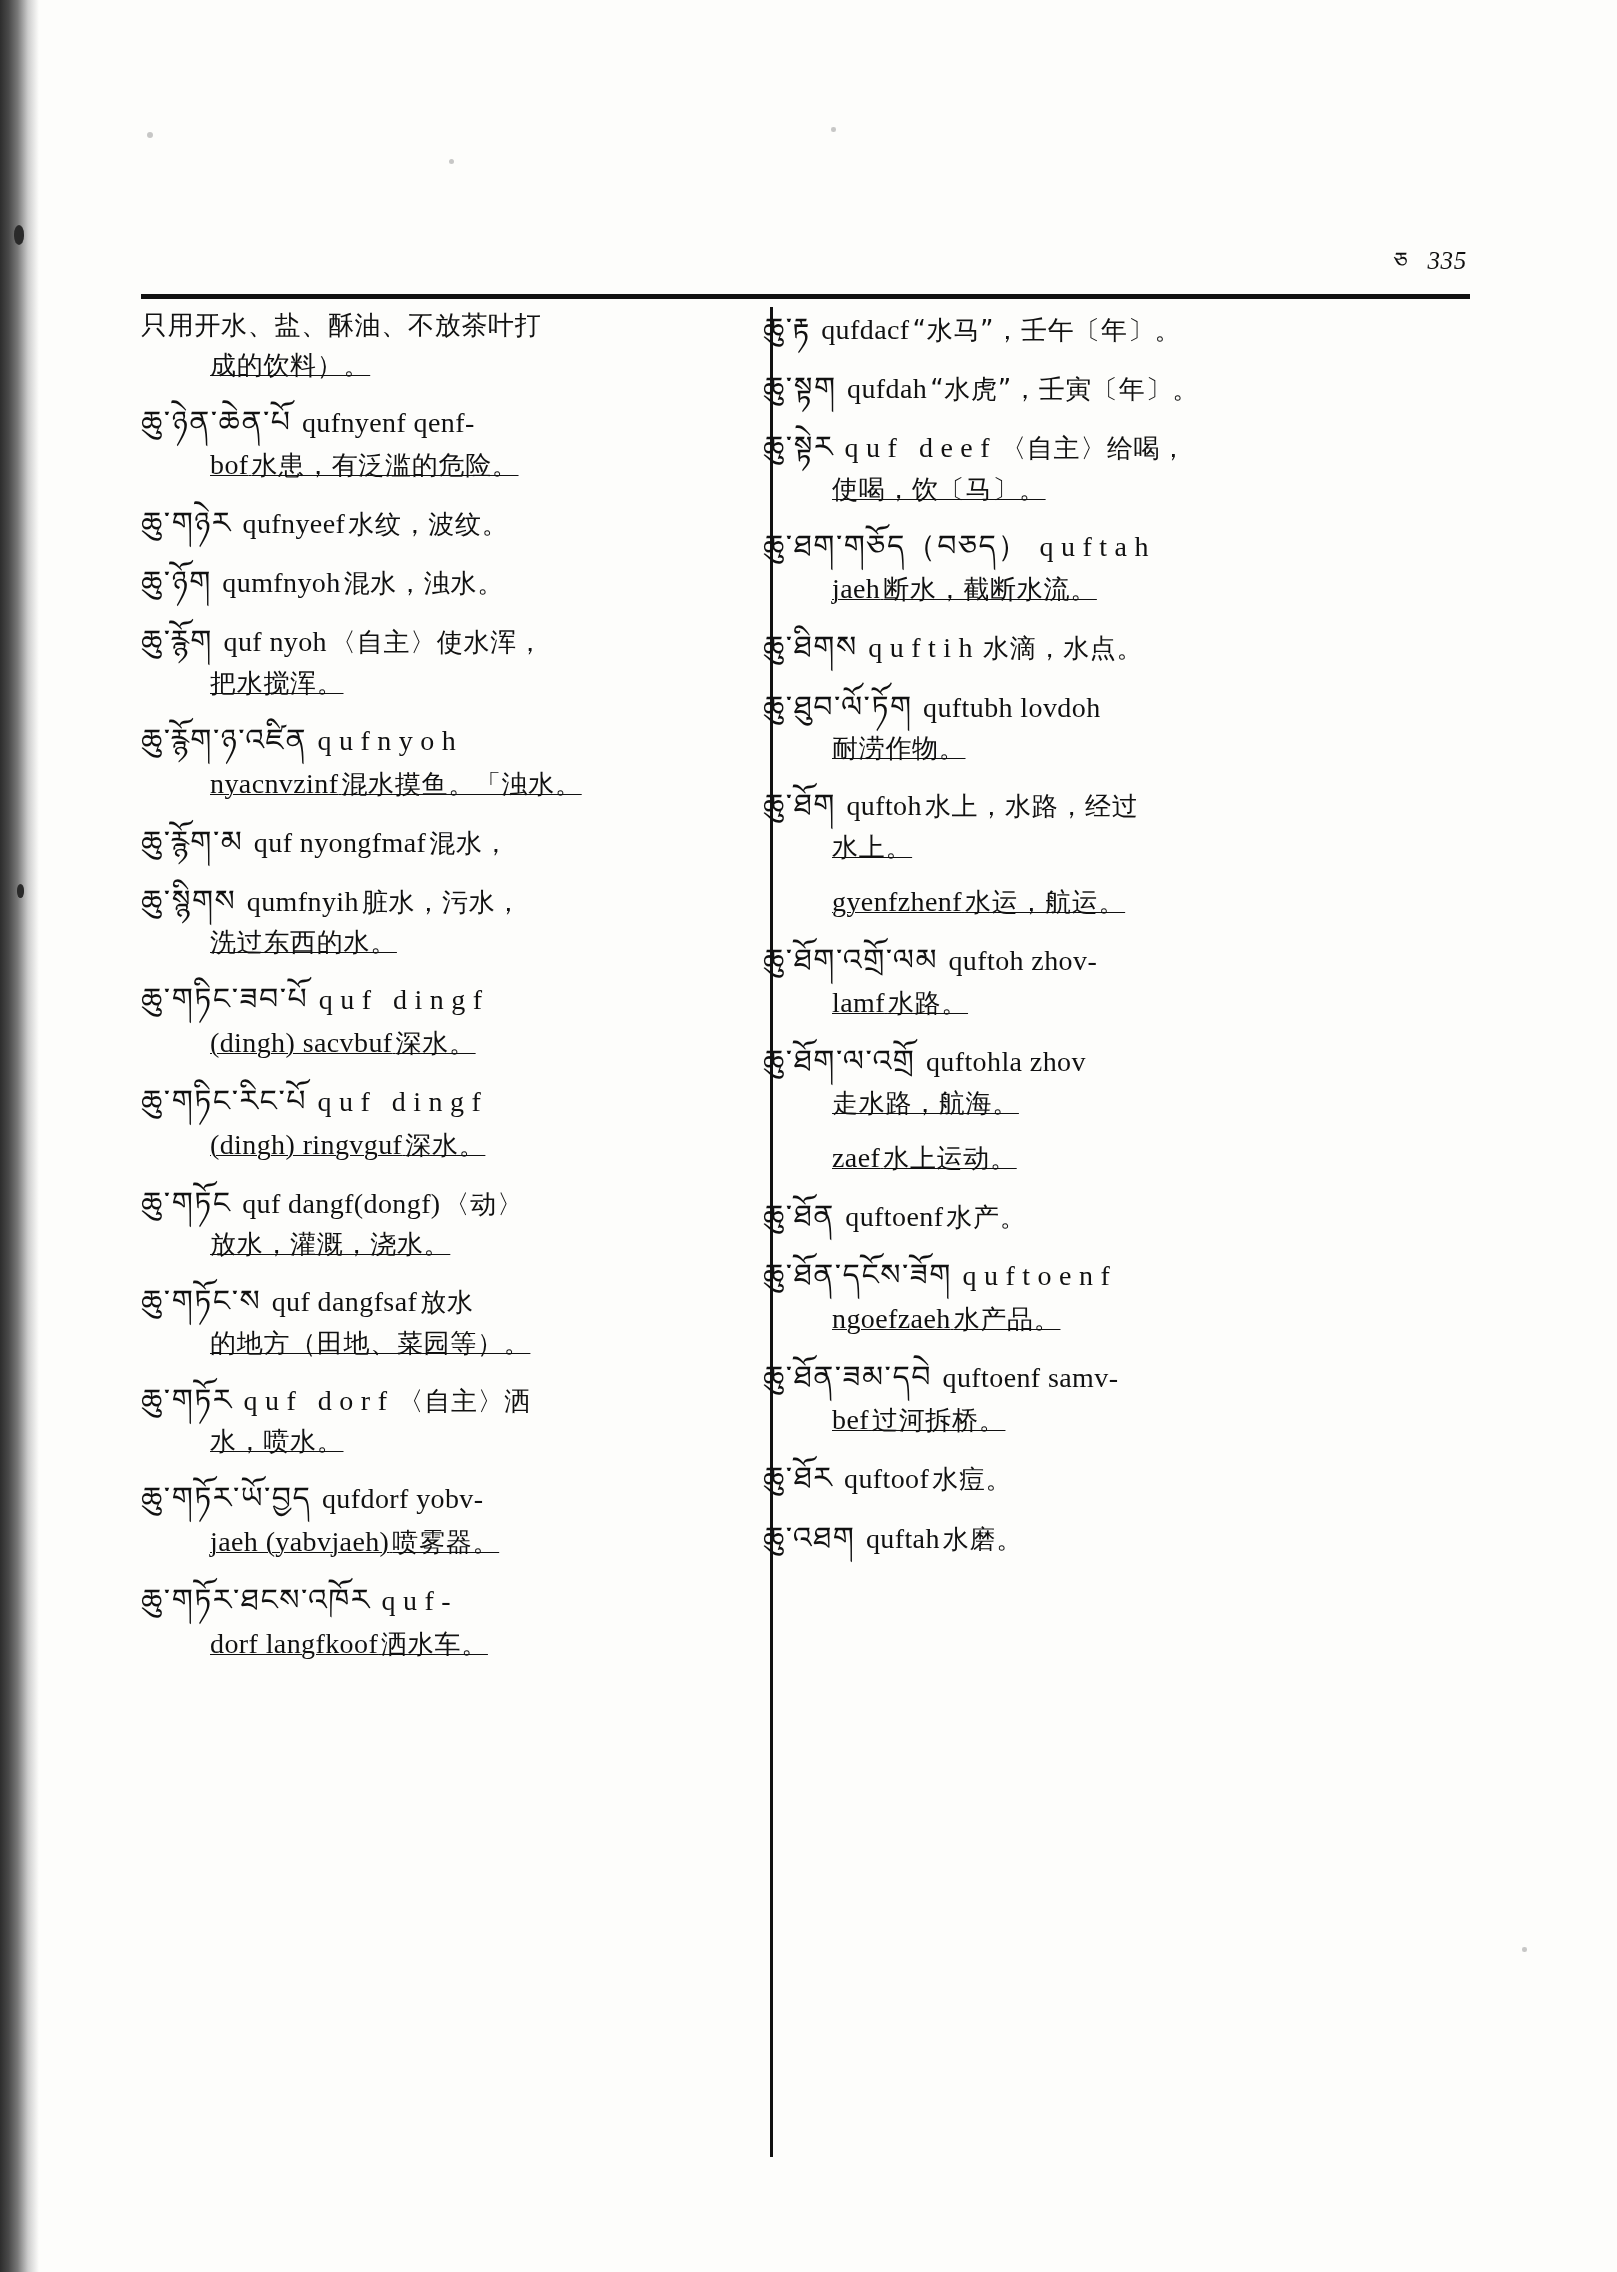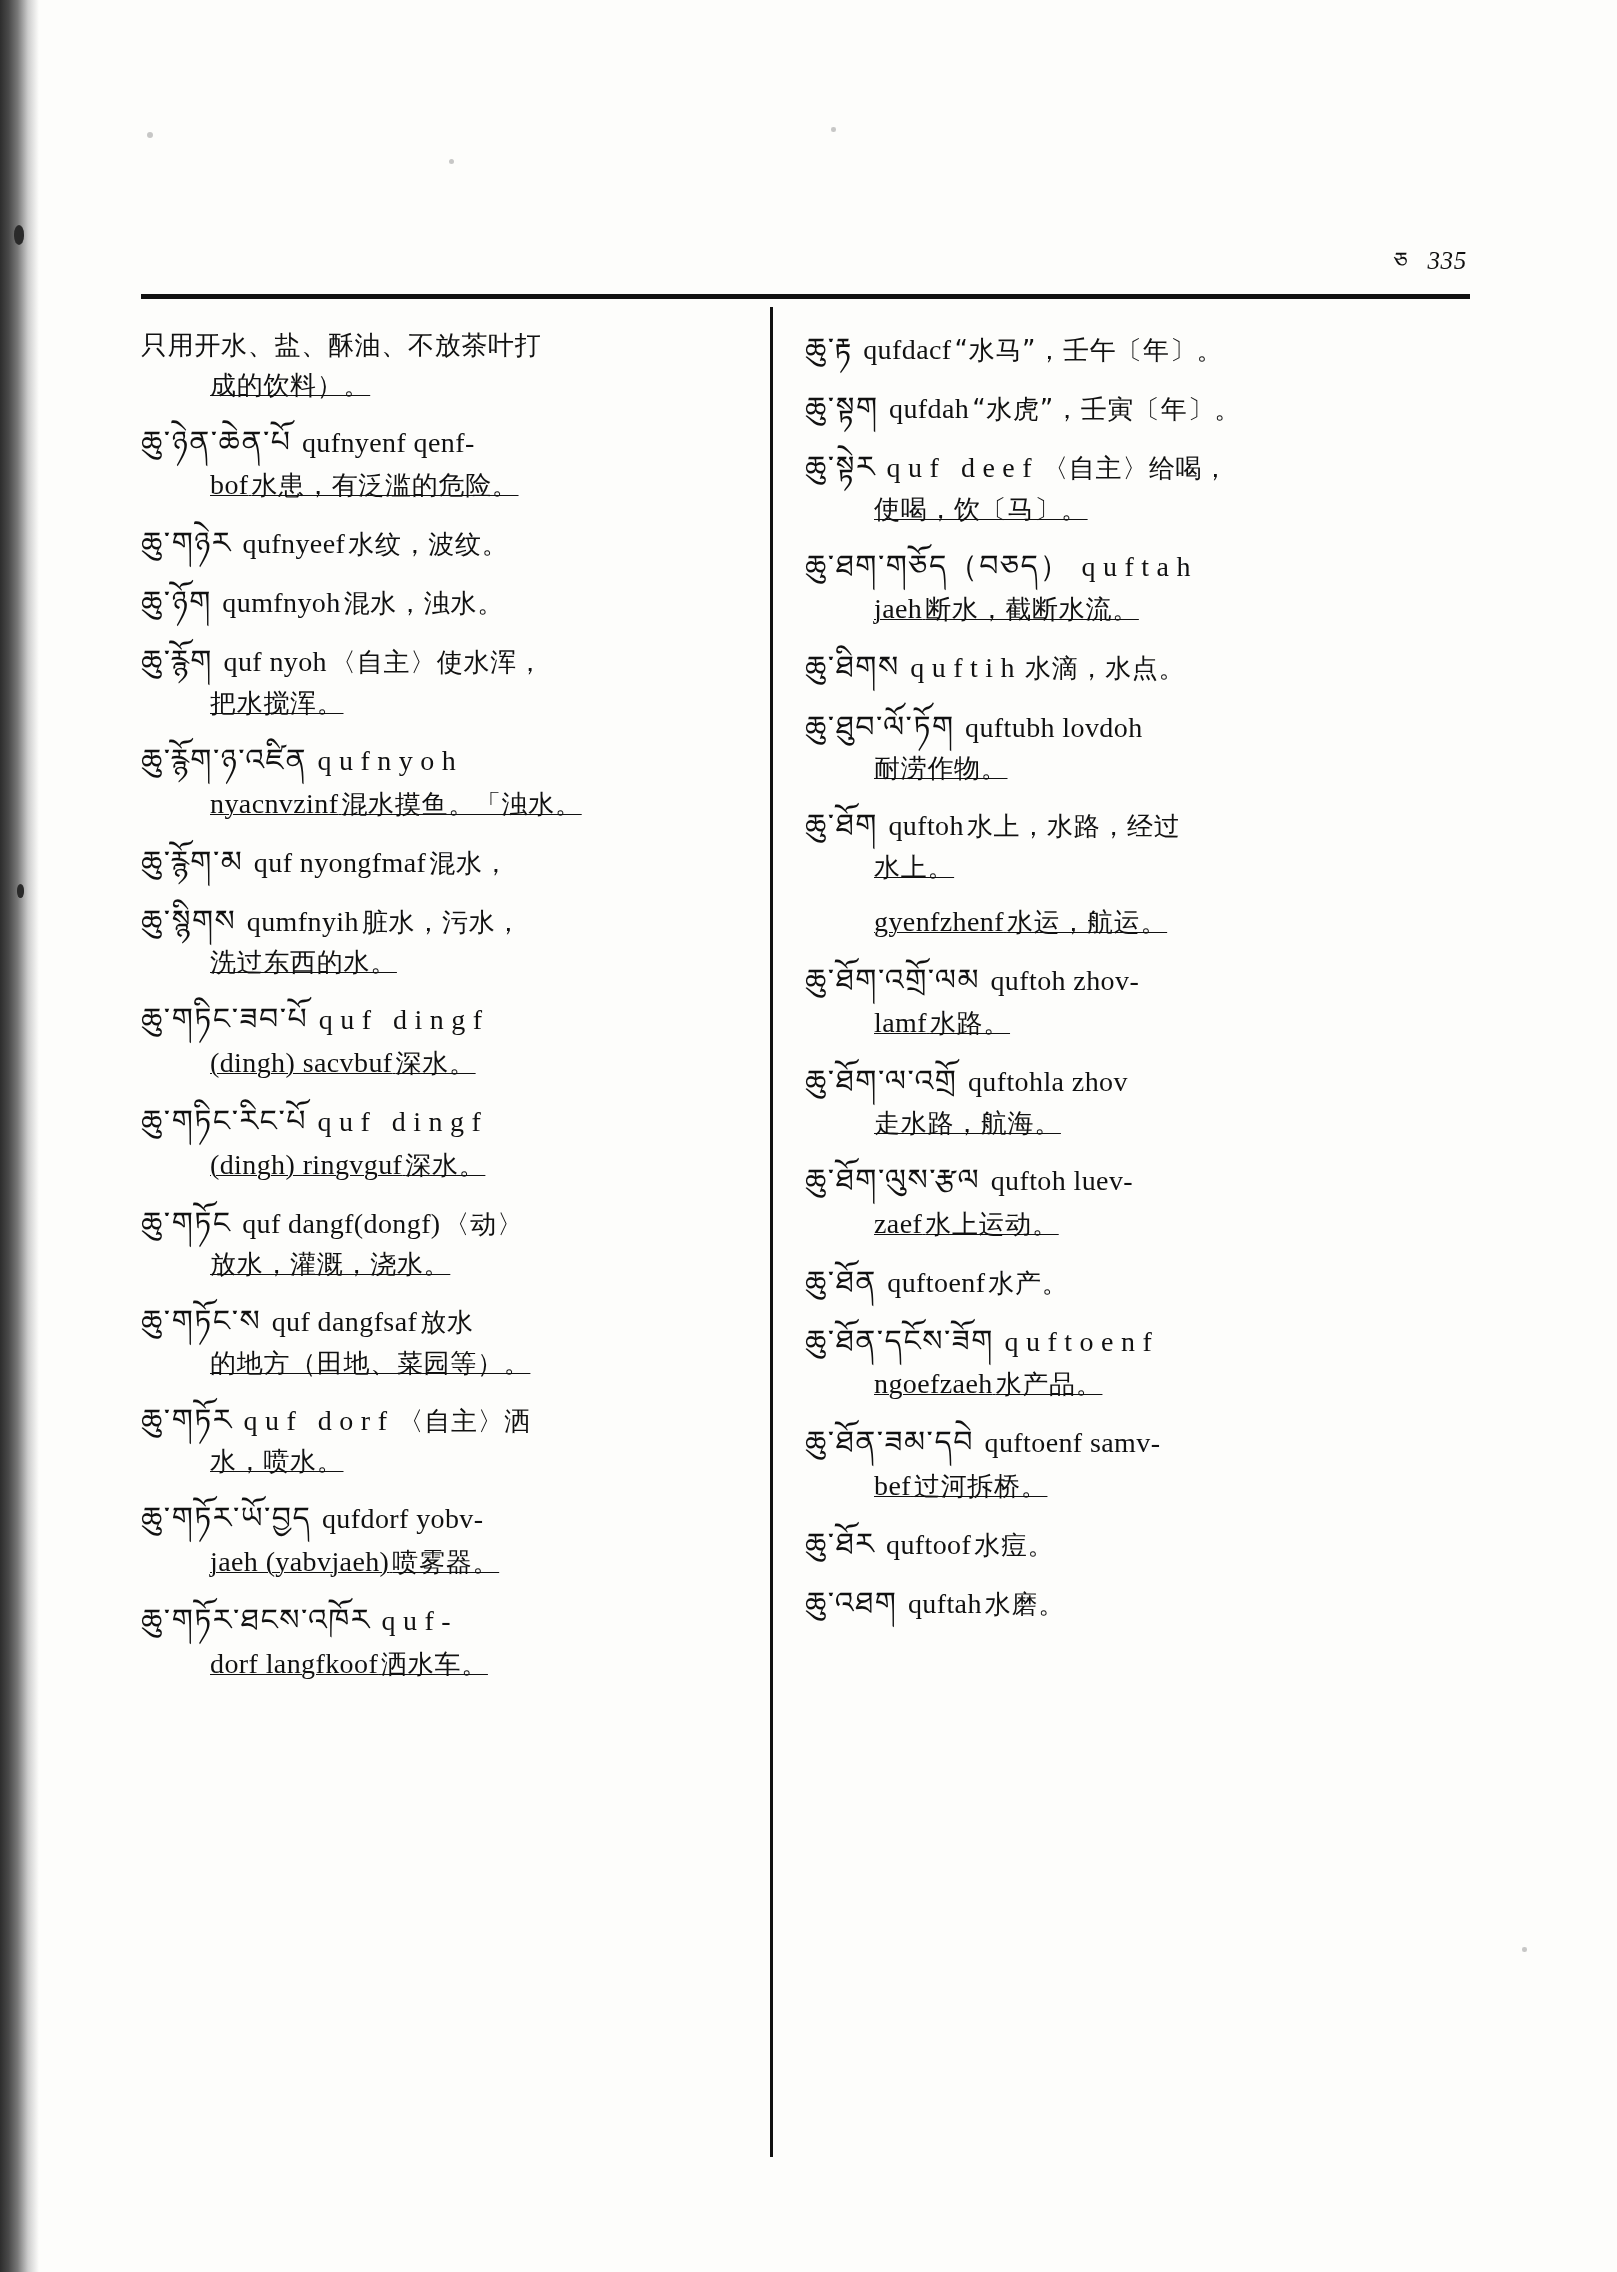--- a/index.html
+++ b/index.html
@@ -79,24 +79,23 @@
     top: 307px;
     width: 3px;
     height: 1850px;
     background: #111;
   }
 
   
   .columns {
     position: absolute;
     left: 141px;
-    top: 326px;
+    top: 306px;
     width: 1333px;
     display: flex;
-    gap: 42px;
   }
   .col {
     width: 622px;
   }
 
   .entry {
     margin-bottom: 13.5px;
     line-height: 1.52;
   }
   .entry .ln {
@@ -249,21 +248,20 @@
         </div>
         <div class="entry">
           <span class="ln"><span class="tib">ཆུ་ཐོག་འགྲོ་ལམ</span><span class="lat">quftoh zhov-</span> </span>
           <span class="ln indent"><span class="lat">lamf</span> <span class="cn">水路。</span></span>
         </div>
         <div class="entry">
           <span class="ln"><span class="tib">ཆུ་ཐོག་ལ་འགྲོ</span><span class="lat">quftohla zhov</span> </span>
           <span class="ln indent"><span class="cn">走水路，航海。</span></span>
         </div>
         <div class="entry">
-          <span class="ln"><span class="tib">ཆུ་ཐོག་ལུས་རྩལ</span><span class="lat">quftoh luev-</span> </span>
           <span class="ln indent"><span class="lat">zaef</span> <span class="cn">水上运动。</span></span>
         </div>
         <div class="entry">
           <span class="ln"><span class="tib">ཆུ་ཐོན</span><span class="lat">quftoenf</span> <span class="cn">水产。</span></span>
         </div>
         <div class="entry">
           <span class="ln"><span class="tib">ཆུ་ཐོན་དངོས་ཟོག</span><span class="lat sp-wide">quftoenf</span> </span>
           <span class="ln indent"><span class="lat">ngoefzaeh</span> <span class="cn">水产品。</span></span>
         </div>
         <div class="entry">

